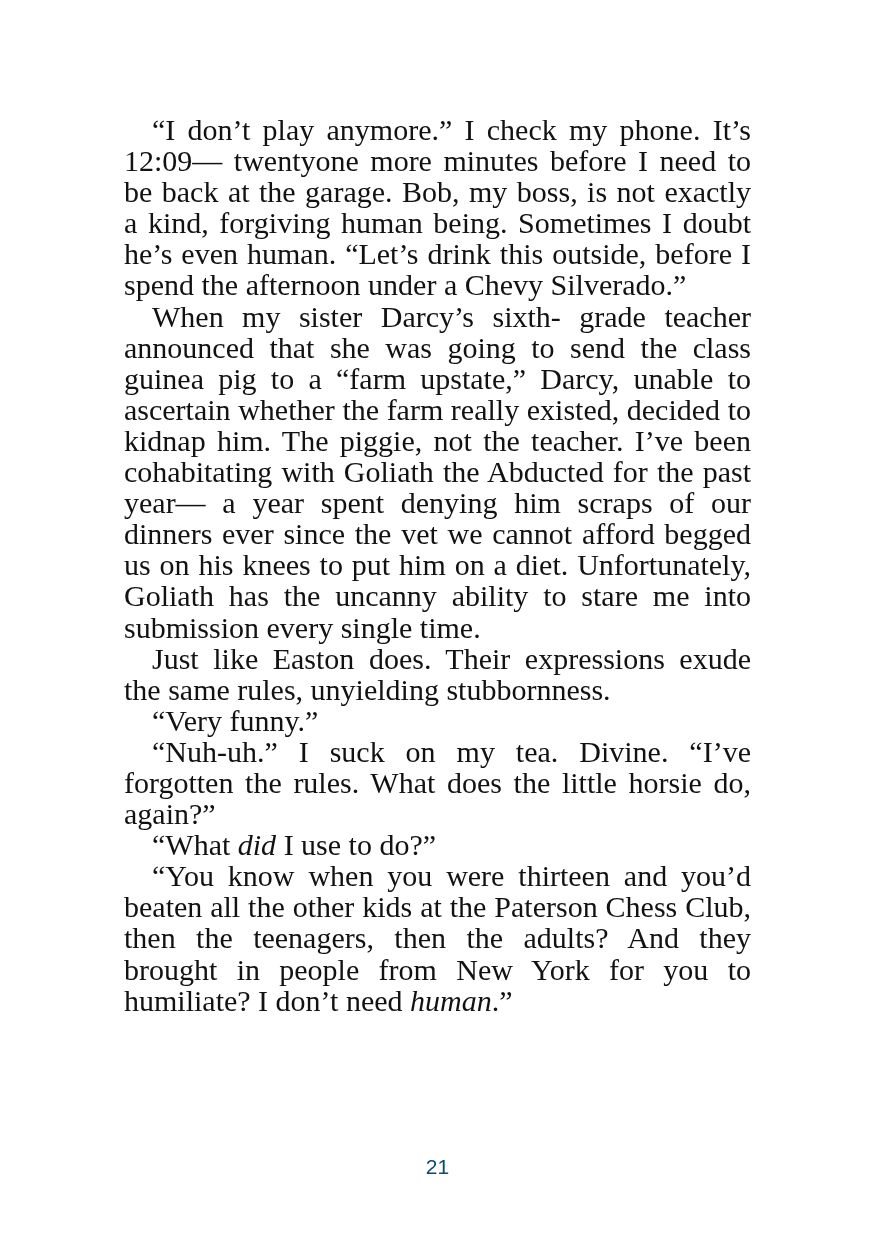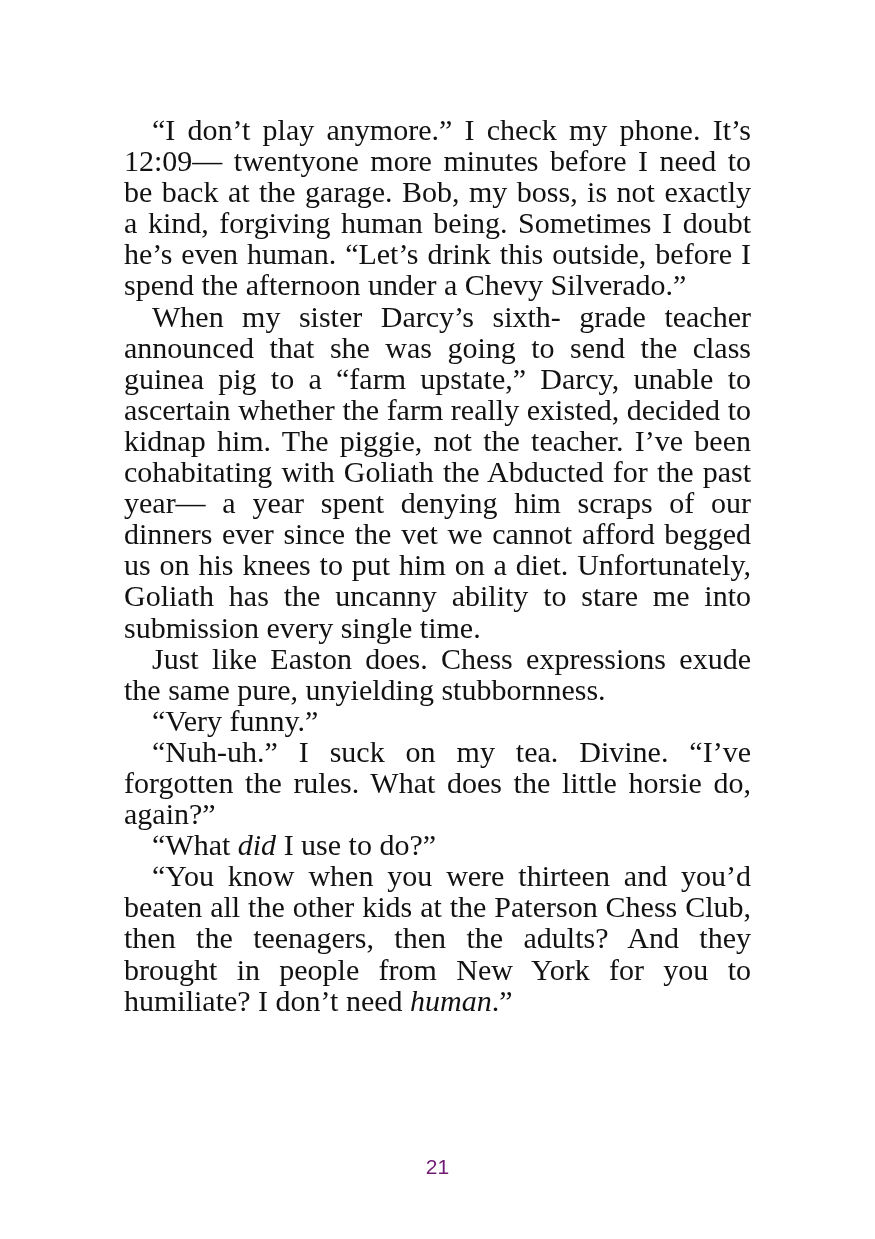--- a/index.html
+++ b/index.html
@@ -35,30 +35,30 @@
     font-style: italic;
   }
   .page-number {
     position: absolute;
     top: 1155px;
     left: 0;
     width: 875px;
     text-align: center;
     font-family: "Liberation Sans", sans-serif;
     font-size: 21px;
-    color: #701a75;
+    color: #0c4a6e;
   }
 </style>
 </head>
 <body>
 
 <div class="page">
   <div class="text-block" id="text-block">
       <p><span>“I don’t play anymore.” I check my phone. It’s 12:09— twentyone more minutes before I need to be back at the garage. Bob, my boss, is not exactly a kind, forgiving human being. Sometimes I doubt he’s even human. “Let’s drink this outside, before I spend the afternoon under a Chevy Silverado.”</span></p>
       <p><span>When my sister Darcy’s sixth- grade teacher announced that she was going to send the class guinea pig to a “farm upstate,” Darcy, unable to ascertain whether the farm really existed, decided to kidnap him. The piggie, not the teacher. I’ve been cohabitating with Goliath the Abducted for the past year— a year spent denying him scraps of our dinners ever since the vet we cannot afford begged us on his knees to put him on a diet. Unfortunately, Goliath has the uncanny ability to stare me into submission every single time.</span></p>
-      <p><span>Just like Easton does. Chess expressions exude the same pure, unyielding stubbornness.</span></p>
+      <p><span>Just like Easton does. Their expressions exude the same rules, unyielding stubbornness.</span></p>
       <p><span>“Very funny.”</span></p>
       <p><span>“Nuh-uh.” I suck on my tea. Divine. “I’ve forgotten the rules. What does the little horsie do, again?”</span></p>
       <p><span>“What </span><span class="run-italic">did</span><span> I use to do?”</span></p>
       <p><span>“You know when you were thirteen and you’d beaten all the other kids at the Paterson Chess Club, then the teenagers, then the adults? And they brought in people from New York for you to humiliate? I don’t need </span><span class="run-italic">human</span><span>.”</span></p>
     </div>
   <div class="page-number">21</div>
 </div>
 
 </body></html>

